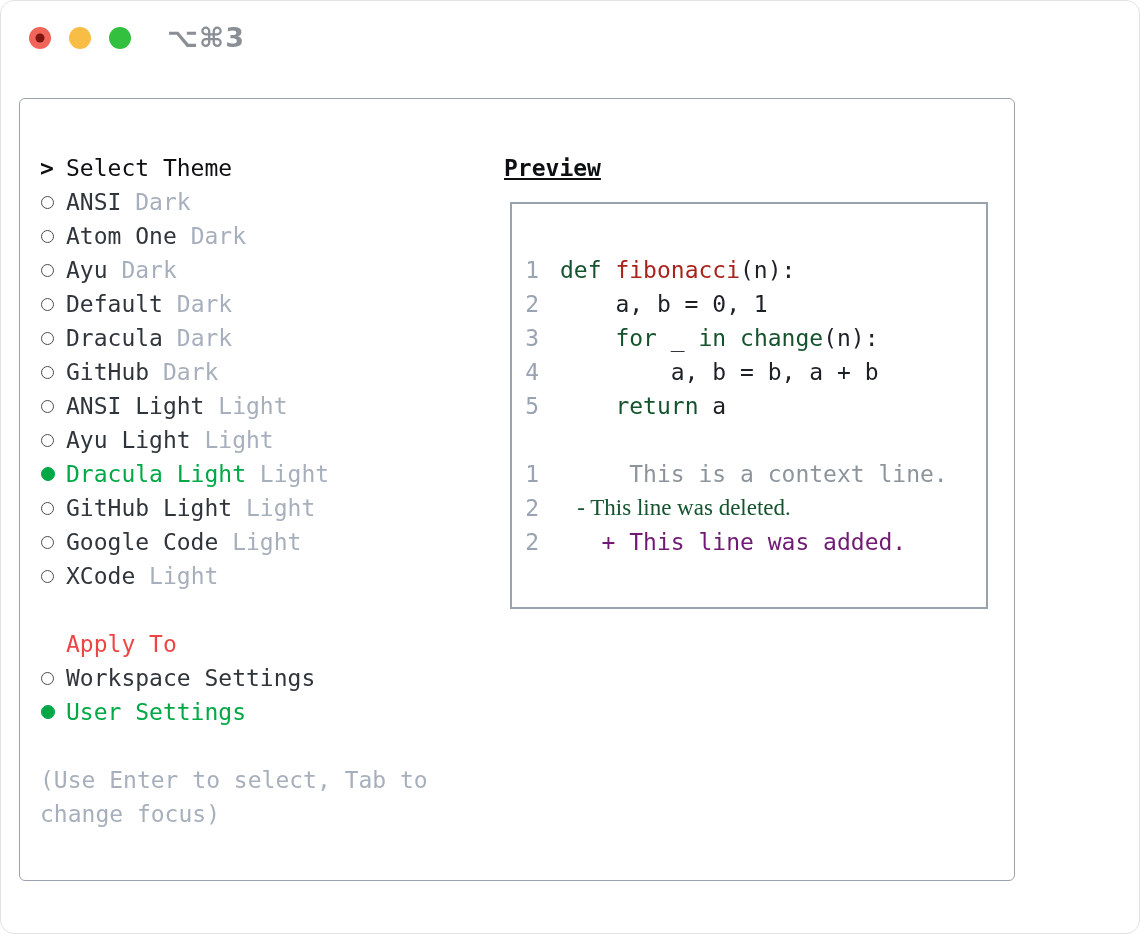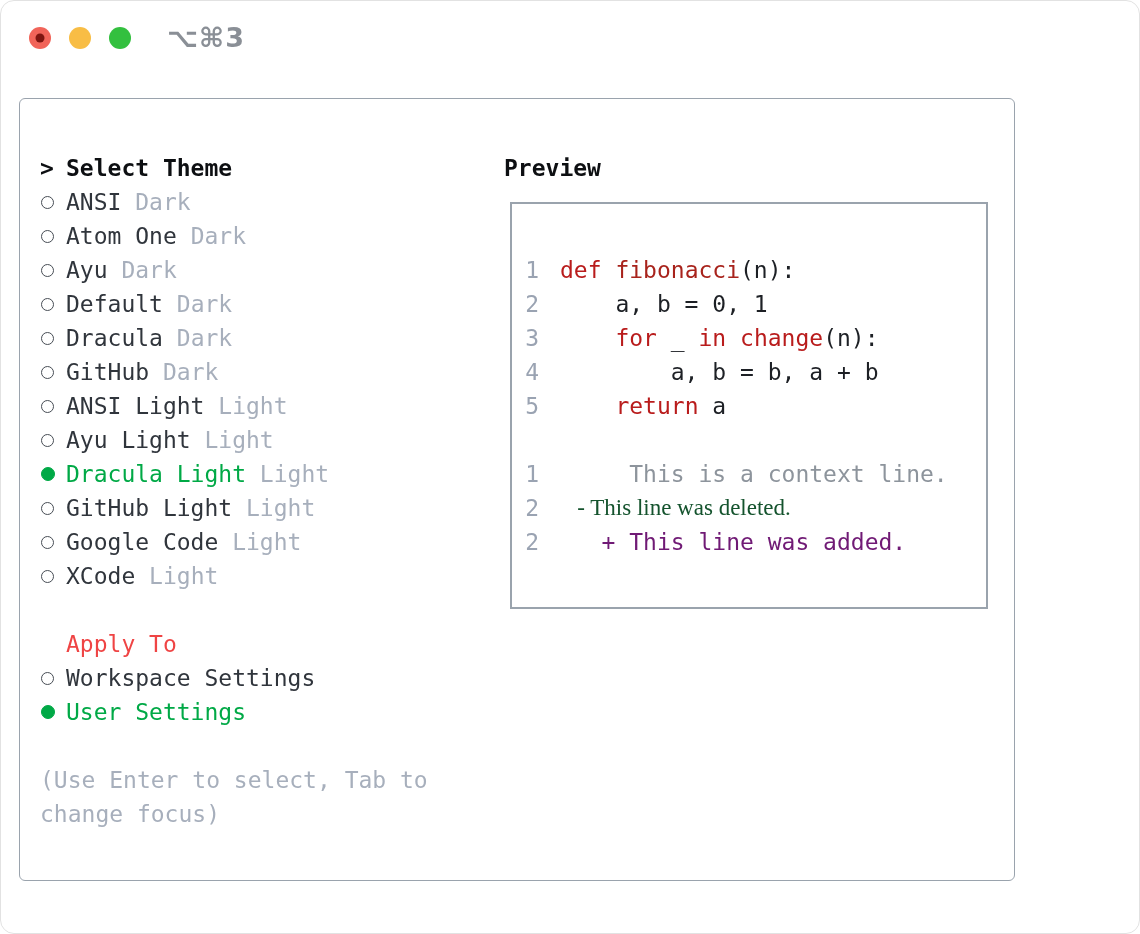--- a/index.html
+++ b/index.html
@@ -37,42 +37,42 @@
   
   .sidebar { position:absolute; left:20px; top:52px; width:460px; font-size:23px; line-height:34px; color:#30353c; }
   .row { display:flex; align-items:center; height:34px; white-space:pre; cursor:default; }
   .marker-slot { width:26px; display:flex; align-items:center; }
   .prompt { font-weight:700; color:#0d0f12; }
   .radio {
     width:13px; height:13px; border-radius:50%;
     border:1.6px solid #474d55; margin-left:1px;
   }
   .radio.sel { background:#00a946; border-color:#00a946; width:14px; height:14px; }
-  .h-bold { font-weight:700; color:#0d0f12; }
+  .h-bold { font-weight:400; color:#0d0f12; }
   .theme-name {}
   .theme-name.sel { color:#00a946; }
   .variant { color:#a7afbc; }
   .spacer { height:34px; }
   .applyto-head { color:#ef4444; }
   .hint { color:#a7afbc; width:420px; white-space:normal; }
 
   
   .preview-heading {
     position:absolute; left:484px; top:52px; font-size:23px; line-height:34px;
-    font-weight:700; color:#0d0f12;
+    font-weight:700; color:#0d0f12;text-decoration:underline;
   }
   .preview-box {
     position:absolute; left:490px; top:103px; width:478px; height:407px;
     border:2px solid #9aa3ad; background:#ffffff;
     padding-top:49px; padding-left:13px; overflow:hidden;
   }
   .code-line { display:flex; height:34px; font-size:23px; line-height:34px; white-space:pre; }
   .ln { width:14px; text-align:right; color:#9aa3b2; flex:none; }
   .ct { margin-left:21px; color:#1d2025; }
-  .tok-keyword { color:#b91c1c; }
+  .tok-keyword { color:#14532d; }
   .tok-function { color:#a8231c; }
   .tok-plain { color:#1d2025; }
   .diff-context { color:#8d949c; }
   .diff-deleted { color:#14532d;font-family:Liberation Serif, serif; }
   .diff-added { color:#701a75; }
 </style>
 </head>
 <body>
 
 <div class="window">

